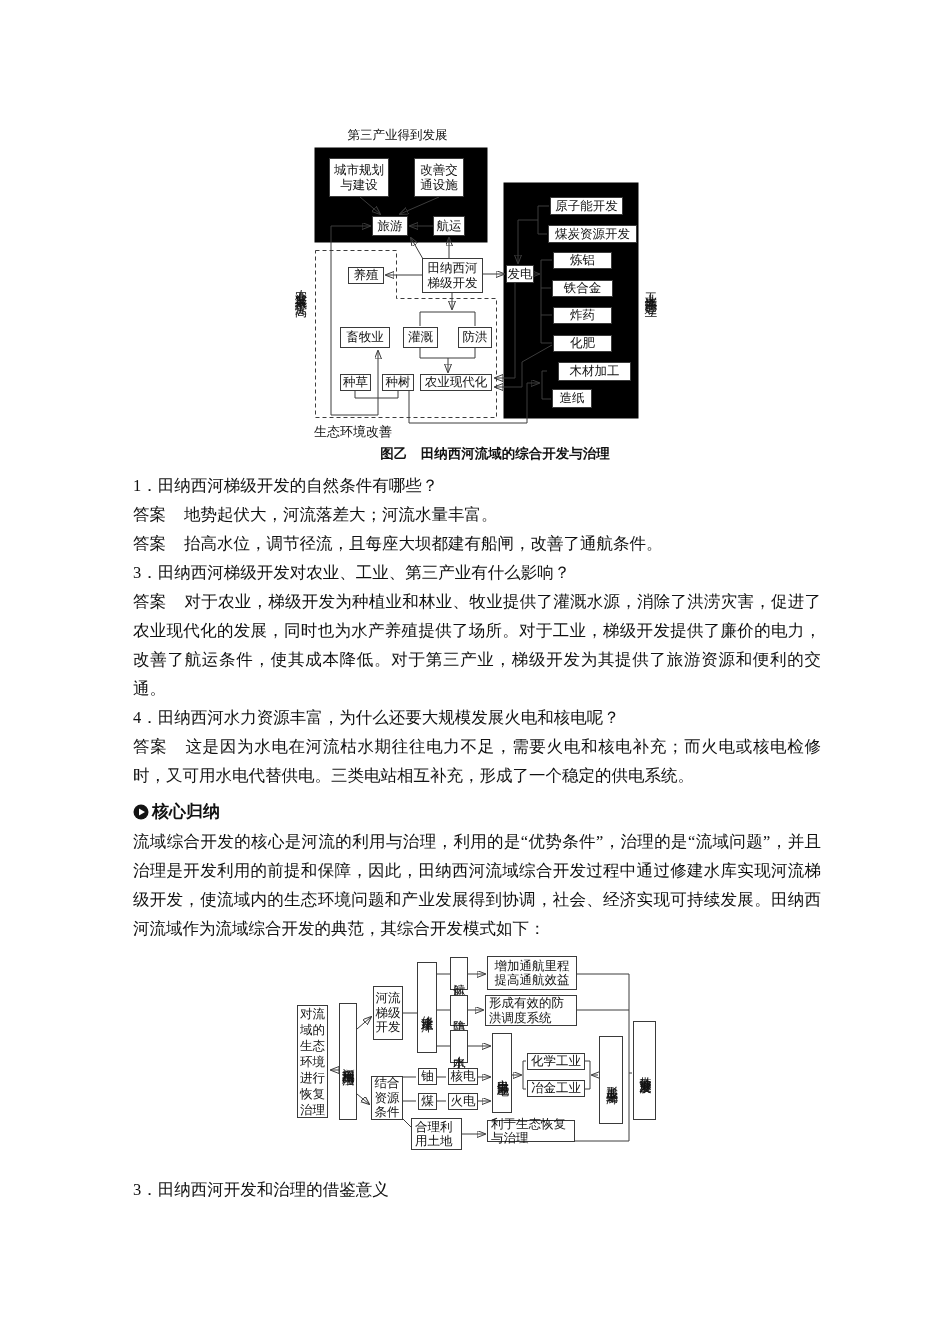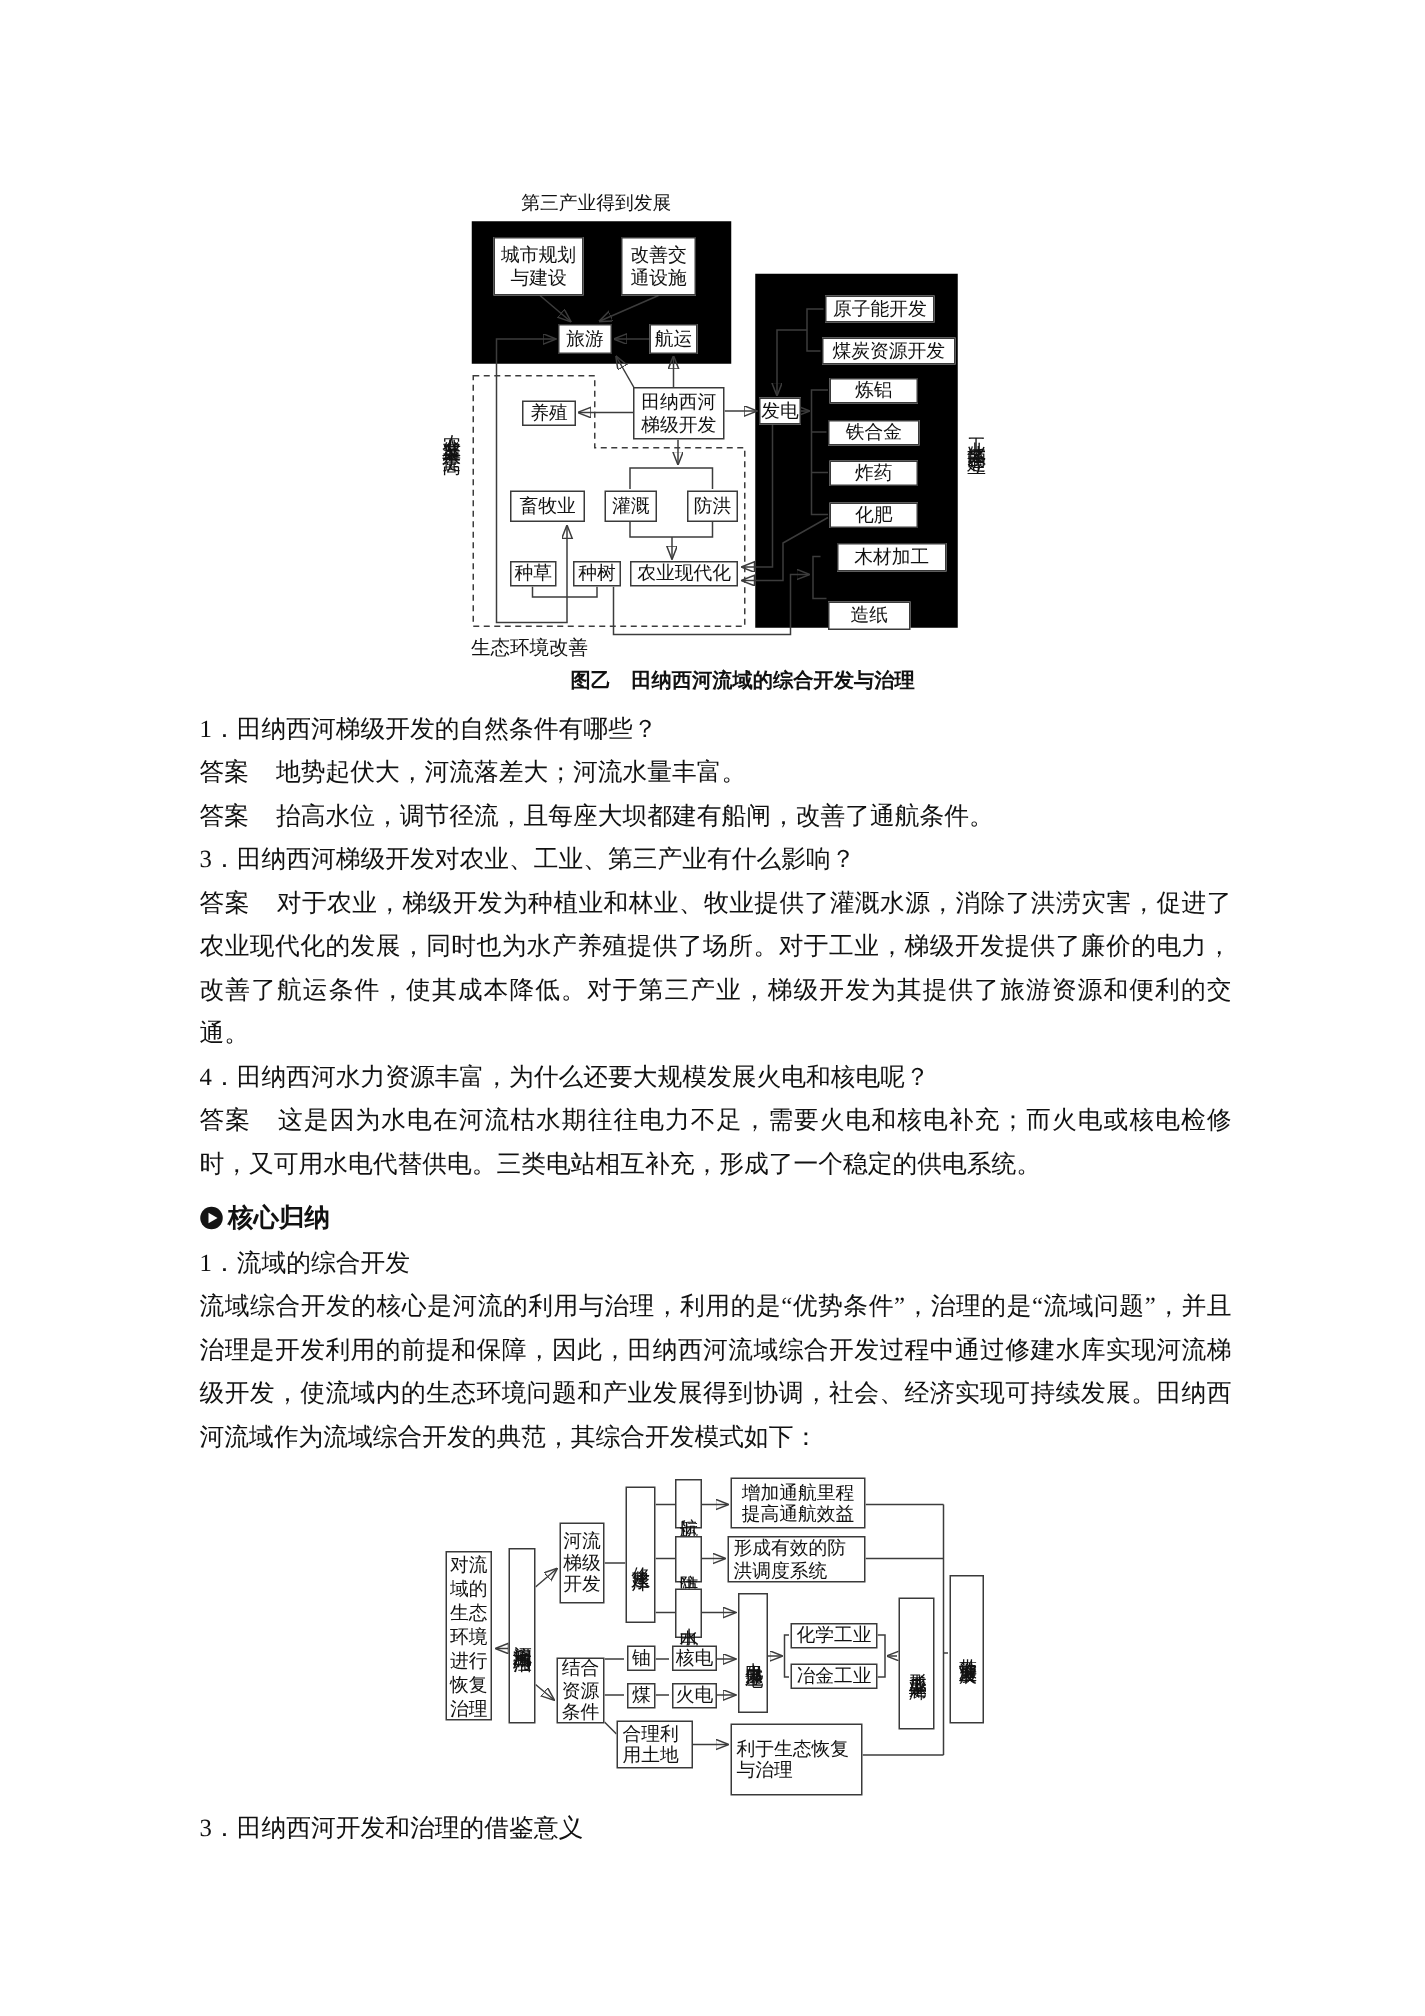--- a/index.html
+++ b/index.html
@@ -93,21 +93,21 @@
 梯级开发</div>
   <div class="box" style="left:58px;top:142px;width:36px;height:17px">养殖</div>
   <div class="box" style="left:216px;top:140px;width:28px;height:18px">发电</div>
   <div class="box" style="left:260px;top:72px;width:73px;height:18px">原子能开发</div>
   <div class="box" style="left:258px;top:100px;width:89px;height:18px">煤炭资源开发</div>
   <div class="box" style="left:263px;top:127px;width:59px;height:17px">炼铝</div>
   <div class="box" style="left:262px;top:155px;width:61px;height:17px">铁合金</div>
   <div class="box" style="left:263px;top:182px;width:59px;height:17px">炸药</div>
   <div class="box" style="left:263px;top:210px;width:59px;height:17px">化肥</div>
   <div class="box" style="left:268px;top:237px;width:73px;height:19px">木材加工</div>
-  <div class="box" style="left:262px;top:276px;width:55px;height:19px">造纸</div>
+  <div class="box" style="left:262px;top:264px;width:40px;height:19px">造纸</div>
   <div class="box" style="left:50px;top:202px;width:50px;height:21px">畜牧业</div>
   <div class="box" style="left:113px;top:202px;width:35px;height:21px">灌溉</div>
   <div class="box" style="left:168px;top:202px;width:34px;height:21px">防洪</div>
   <div class="box" style="left:50px;top:249px;width:31px;height:17px">种草</div>
   <div class="box" style="left:92px;top:249px;width:32px;height:17px">种树</div>
   <div class="box" style="left:130px;top:249px;width:72px;height:17px">农业现代化</div>
 
   <div class="dlabel caption" style="left:55px;top:320px;width:300px">图乙　田纳西河流域的综合开发与治理</div>
 </section>
 
@@ -123,21 +123,20 @@
   </section>
 
   <div class="core-heading">
     <svg width="16" height="16" viewBox="0 0 16 16">
       <circle cx="8" cy="8" r="7.5" fill="#141414"></circle>
       <path d="M6,4.5L12,8L6,11.5Z" fill="#ffffff"></path>
     </svg>
     <span>核心归纳</span>
   </div>
 
-  <p class="ptitle">1．流域的综合开发</p>
   <p class="body-just">流域综合开发的核心是河流的利用与治理，利用的是“优势条件”，治理的是“流域问题”，并且治理是开发利用的前提和保障，因此，田纳西河流域综合开发过程中通过修建水库实现河流梯级开发，使流域内的生态环境问题和产业发展得到协调，社会、经济实现可持续发展。田纳西河流域作为流域综合开发的典范，其综合开发模式如下：</p>
 </div>
 
 <section class="diagram d2">
   <svg class="wires" width="375" height="208">
     <defs>
       <marker id="a2" markerWidth="9" markerHeight="8" refX="8" refY="3.5" orient="auto" markerUnits="userSpaceOnUse">
         <path d="M0,0L9,3.5L0,7Z" fill="#3c3c3c" stroke="none"></path>
       </marker>
     </defs>
@@ -196,19 +195,19 @@
   <div class="box" style="left:158px;top:140px;width:30px;height:17px">火电</div>
   <div class="box" style="left:81px;top:123px;width:32px;height:44px">结合
 资源
 条件</div>
   <div class="box" style="left:237px;top:100px;width:58px;height:17px">化学工业</div>
   <div class="box" style="left:237px;top:127px;width:58px;height:17px">冶金工业</div>
   <div class="box vbox" style="left:309px;top:83px;width:24px;height:88px;font-size:12px">形成工业走廊</div>
   <div class="box vbox" style="left:343px;top:68px;width:23px;height:99px;font-size:12px">带动旅游业发展</div>
   <div class="box tl" style="left:121px;top:165px;width:51px;height:32px">合理利
 用土地</div>
-  <div class="box tl" style="left:197px;top:167px;width:88px;height:48px">利于生态恢复
+  <div class="box tl" style="left:197px;top:167px;width:88px;height:22px">利于生态恢复
 与治理</div>
 </section>
 
 <div class="text-col">
   <p class="ptitle" style="margin-top:14px">3．田纳西河开发和治理的借鉴意义</p>
 </div>
 
 </body></html>

